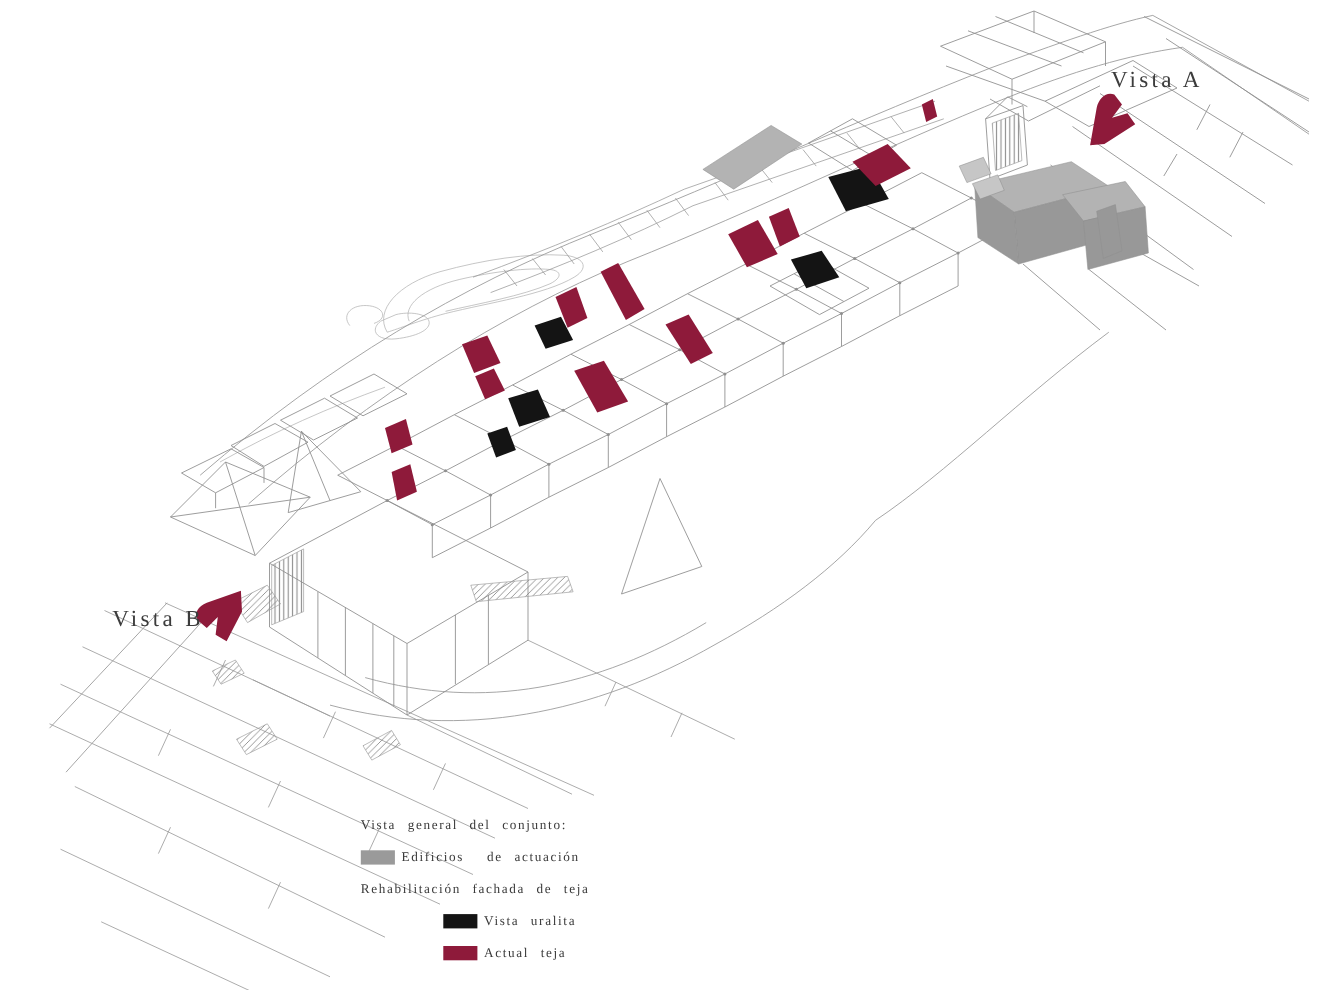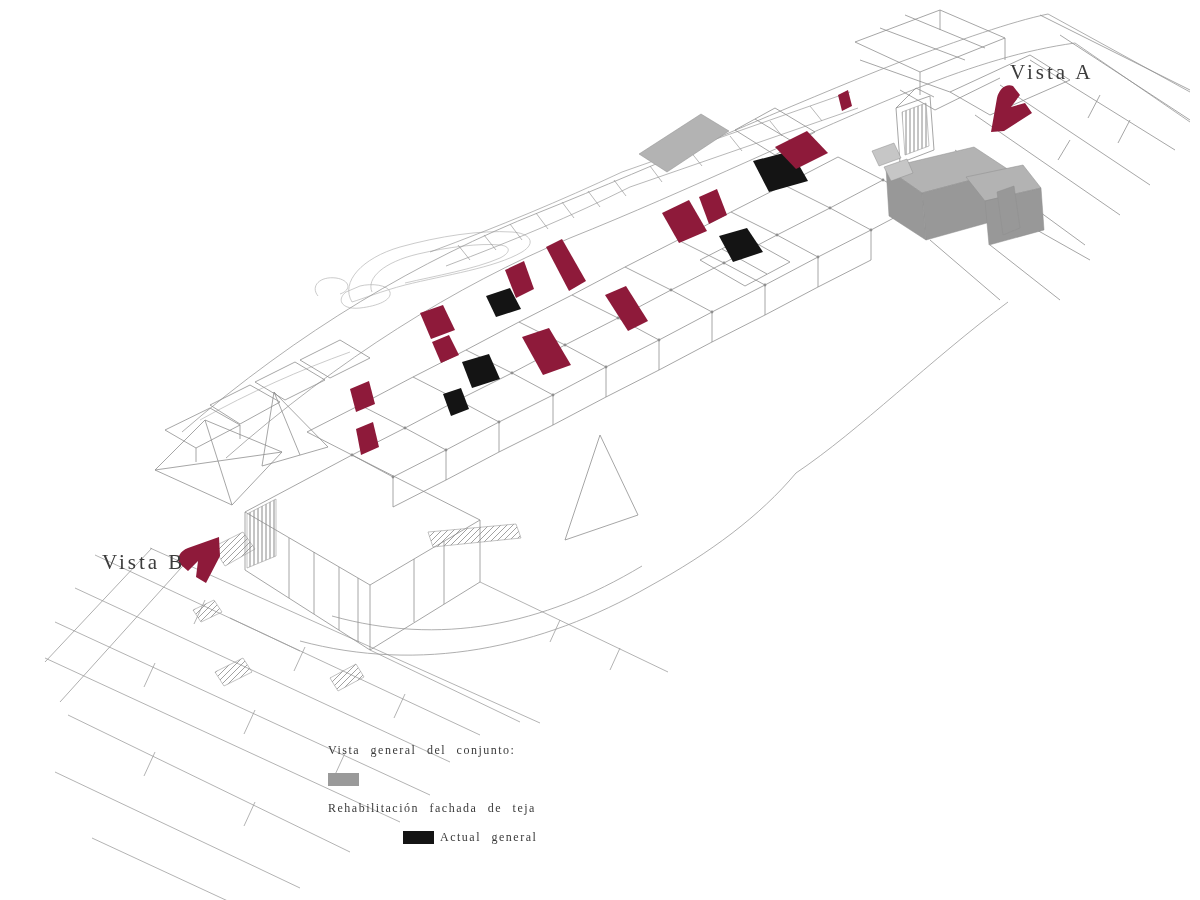--- a/index.html
+++ b/index.html
@@ -276,23 +276,28 @@
 
   <div class="view-label" id="vista-a-label">Vista A</div>
   <div class="view-label" id="vista-b-label">Vista B</div>
 
   <div id="legend">
     <div class="legend-line">
       <span class="legend-text">Vista general del conjunto:</span>
     </div>
     <div class="legend-line">
       <span class="legend-swatch" style="background-color: rgb(154, 154, 154);"></span>
+      <span class="legend-text">Edificios  de actuación</span>
     </div>
     <div class="legend-line">
       <span class="legend-text">Rehabilitación fachada de teja</span>
     </div>
     <div class="legend-line indent">
       <span class="legend-swatch" style="background-color: rgb(20, 20, 20);"></span>
-      <span class="legend-text">Actual general</span>
+      <span class="legend-text">Vista uralita</span>
+    </div>
+    <div class="legend-line indent">
+      <span class="legend-swatch" style="background-color: rgb(142, 26, 58);"></span>
+      <span class="legend-text">Actual teja</span>
     </div>
   </div>
 
 </div>
 
 </body></html>

